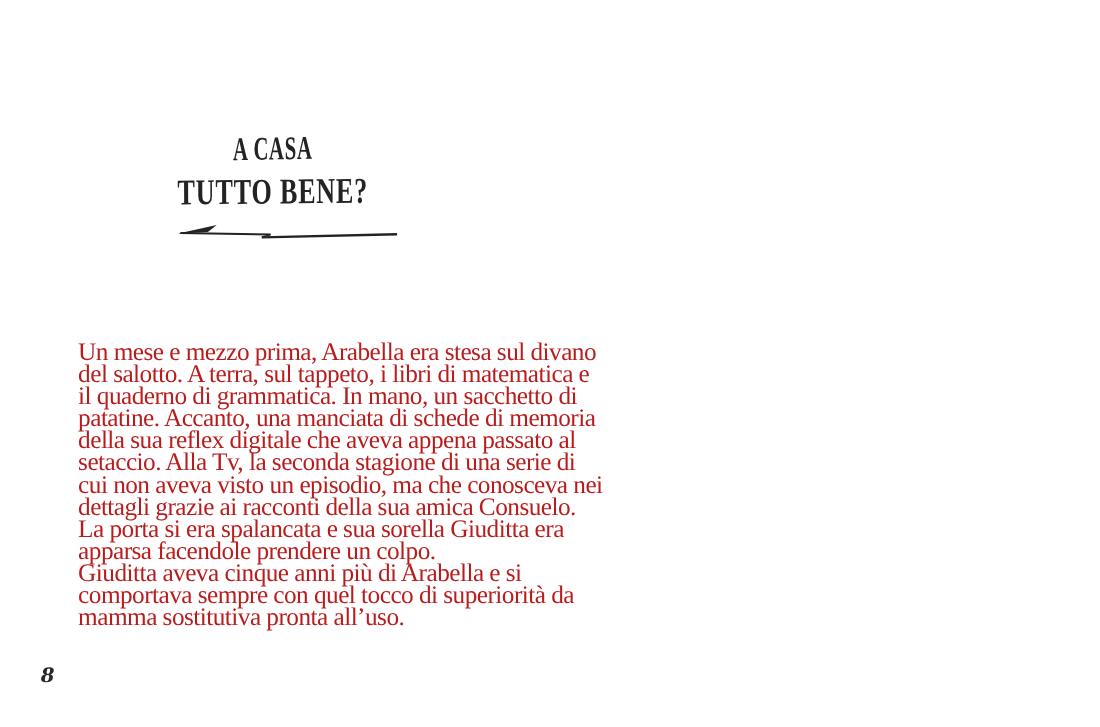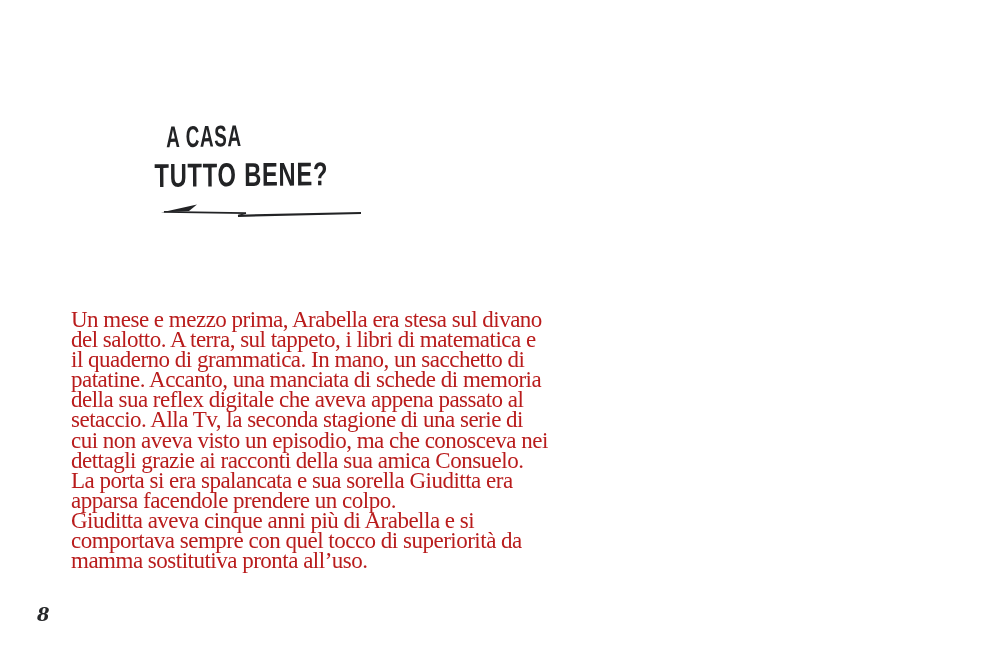--- a/index.html
+++ b/index.html
@@ -17,23 +17,23 @@
   .page {
     position: absolute; top: 0; height: 661px; width: 500px;
   }
   .page-left  { left: 0; }
   .page-right { left: 500px; }
 
   
   .chapter-title {
     position: absolute;
     left: 118px; top: 117px; width: 260px;
-    text-align: left;
+    text-align: center;
     color: #222325;
-    font-family: Liberation Sans, sans-serif;
+    font-family: Liberation Serif, serif;
     font-weight: bold;
   }
   .title-line-1 {
     font-size: 30px; line-height: 38px;
     letter-spacing: 1px;
     transform: scaleX(0.63) rotate(-0.6deg);
     transform-origin: 50% 50%;
   }
   .title-line-2 {
     font-size: 33px; line-height: 40px;

